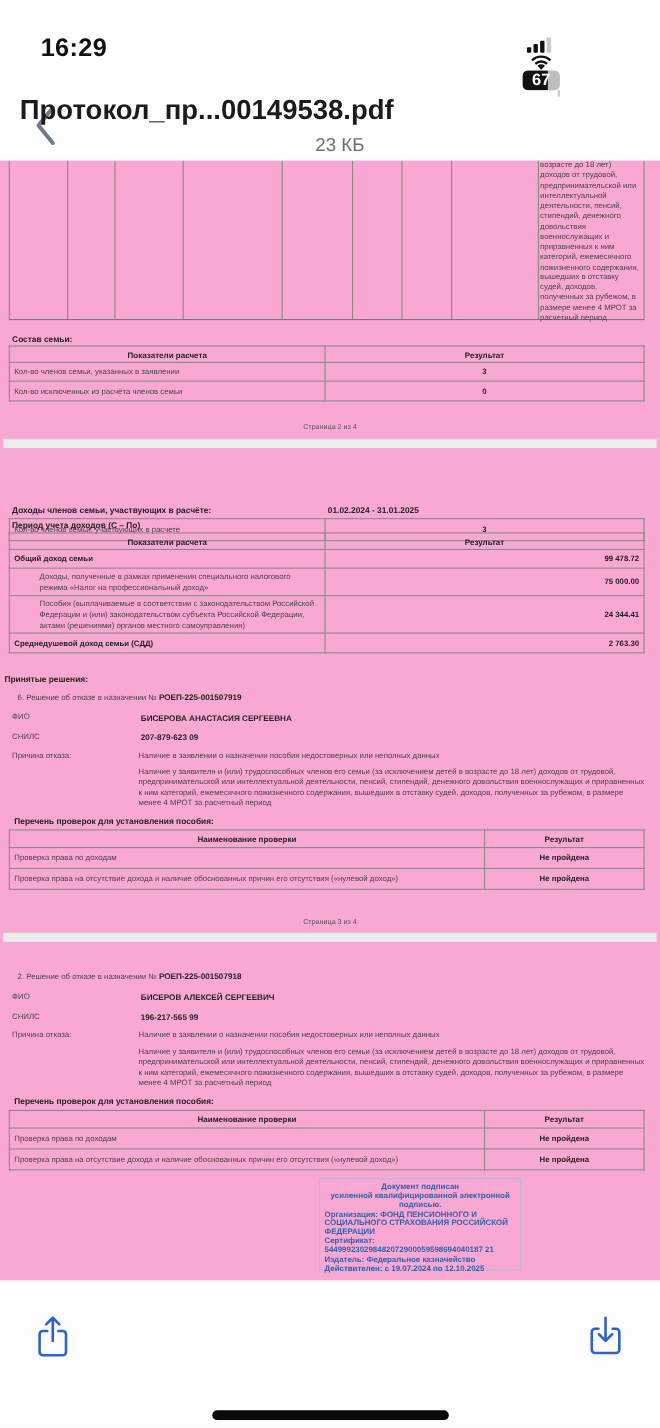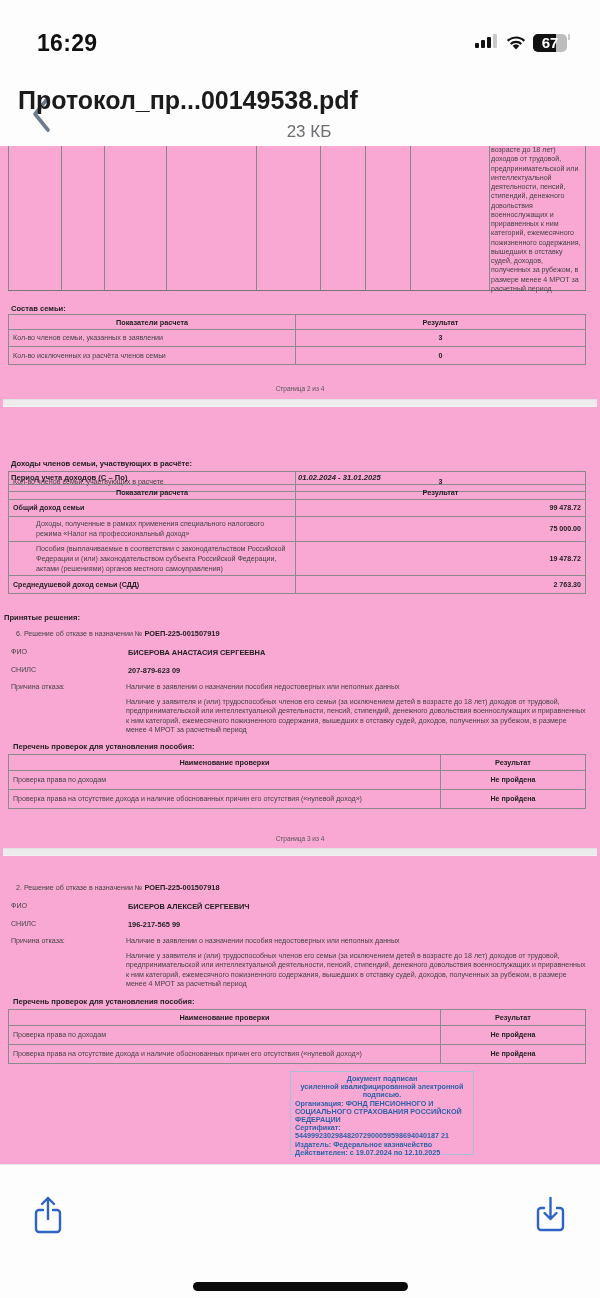--- a/index.html
+++ b/index.html
@@ -2,21 +2,21 @@
 <html><head>
 <meta charset="utf-8">
 <style>
   * { box-sizing: border-box; margin: 0; padding: 0; }
   html, body { width: 600px; height: 1298px; background: #fdfdfd; overflow: hidden; }
   body { position: relative; font-family: "Liberation Sans", sans-serif; color: #111; }
 
   
   .status-bar { position: absolute; left: 0; top: 0; width: 600px; height: 80px; }
   .clock { position: absolute; left: 37px; top: 30px; font-size: 23px; font-weight: 700; letter-spacing: 0.3px; color: #111; }
-  .status-icons { position: absolute; left: 475px; top: 34px; display: flex; align-items: flex-start; }
+  .status-icons { position: absolute; left: 475px; top: 34px; display: flex; align-items: flex-end; flex-direction: column; }
   .signal { display: flex; align-items: flex-end; gap: 2px; height: 14px; margin-right: 8px; }
   .signal span { display: block; width: 4px; background: #111; border-radius: 1px; }
   .signal span.off { background: #c9c9c9; }
   .wifi { width: 22px; height: 16px; margin-right: 6px; }
   .battery { position: relative; width: 34px; height: 18px; border-radius: 5px; background: #bdbdbd; overflow: hidden; }
   .battery .fill { position: absolute; left: 0; top: 0; bottom: 0; width: 67%; background: #111; }
   .battery .pct { position: absolute; left: 0; right: 0; top: 0; text-align: center; font-size: 15px; font-weight: 700; color: #fff; line-height: 18px; }
   .battery-tip { width: 2px; height: 6px; background: #c9c9c9; border-radius: 0 1px 1px 0; margin-left: 1px; }
 
   
@@ -134,39 +134,39 @@
     <tbody>
         <tr style="height:20px">
       <td style="width:287px">Кол-во членов семьи, участвующих в расчете</td>
       <td class="c">3</td>
     </tr>
   </tbody>
     </table>
 
   <div class="abs h-bold" style="left:11px; top:313px;">Доходы членов семьи, участвующих в расчёте:</div>
   <div class="abs h-bold" style="left:11px; top:327px;">Период учета доходов (С – По)</div>
-  <div class="abs h-bold" style="left:298px; top:327px;font-style:italic;">01.02.2024 -  31.01.2025</div>
+  <div class="abs h-bold" style="left:298px; top:313px;">01.02.2024 -  31.01.2025</div>
 
   <table class="tbl" style="left:8px; top:338px; width:578px;">
     <tbody>
         <tr style="height:15px">
       <th style="width:287px">Показатели расчета</th>
       <th>Результат</th>
     </tr>
     <tr style="height:17px">
       <td class="b">Общий доход семьи</td>
       <td class="r">99 478.72</td>
     </tr>
     <tr style="height:25px">
       <td class="ind">Доходы, полученные в рамках применения специального налогового режима «Налог на профессиональный доход»</td>
       <td class="r">75 000.00</td>
     </tr>
     <tr style="height:34px">
       <td class="ind">Пособия (выплачиваемые в соответствии с законодательством Российской Федерации и (или) законодательством субъекта Российской Федерации, актами (решениями) органов местного самоуправления)</td>
-      <td class="r">19 478.72</td>
+      <td class="r">24 344.41</td>
     </tr>
     <tr style="height:18px">
       <td class="b">Среднедушевой доход семьи (СДД)</td>
       <td class="r">2 763.30</td>
     </tr>
   </tbody>
     </table>
 
   <div class="abs h-bold" style="left:4px; top:467px;">Принятые решения:</div>
 

